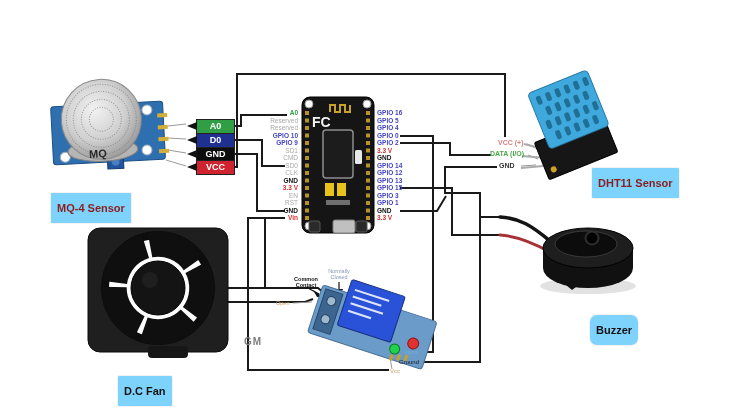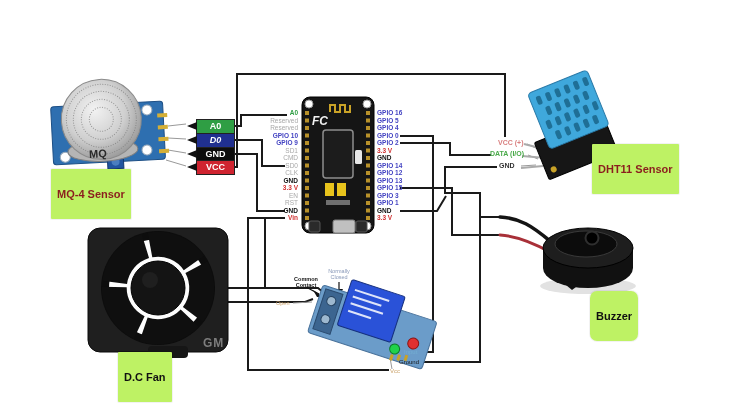--- a/index.html
+++ b/index.html
@@ -1,22 +1,22 @@
 <!DOCTYPE html>
 <html><head>
 <meta charset="utf-8">
 <style>
   html,body{margin:0;padding:0;background:#fff;}
   #stage{position:relative;width:746px;height:419px;background:#ffffff;overflow:hidden;
          font-family:"Liberation Sans", sans-serif;}
   #wires{position:absolute;left:0;top:0;z-index:1;}
   .abs{position:absolute;z-index:3;}
-  .ylabel{background:#bef264;font-weight:bold;font-size:11px;color:#111;
-          padding:19px 6px;display:inline-block;white-space:nowrap;border-radius:1px;
-          box-shadow:0 0 0 1px rgba(0,0,0,0.05);}
+  .ylabel{background:#7dd3fc;font-weight:bold;font-size:11px;color:#111;
+          padding:9px 6px;display:inline-block;white-space:nowrap;border-radius:1px;
+          box-shadow:0 0 0 1px rgba(0,0,0,0.05);margin-top:24px;}
   .ylabel.red{color:#8b1e1e;}
   
   .pincol{position:absolute;z-index:3;font-size:6.5px;line-height:7.5px;white-space:nowrap;}
   .pincol.left{text-align:right;width:58px;}
   .pincol span{display:block;}
   .pc-green{color:#2f9e44;font-weight:bold;}
   .pc-gray{color:#a8a8a8;}
   .pc-blue{color:#4343c2;font-weight:bold;}
   .pc-black{color:#0d0d0d;font-weight:bold;}
   .pc-red{color:#d03030;font-weight:bold;}
@@ -26,22 +26,22 @@
   .chip::before{content:"";position:absolute;left:-10px;top:2px;width:0;height:0;
         border:4.5px solid transparent;border-right:10px solid #111;border-left:0;}
   .chip.a0{background:#2f9e44;}
   .chip.d0{background:#203090;}
   .chip.gnd{background:#0d0d0d;}
   .chip.vcc{background:#cf2430;}
   
   .tiny{position:absolute;z-index:3;font-size:5.5px;line-height:6px;white-space:nowrap;}
   .tiny.center{text-align:center;white-space:normal;}
   .dhtpin{position:absolute;z-index:3;font-size:7px;font-weight:bold;white-space:nowrap;}
-  .logo-gm{position:absolute;z-index:3;color:#7d7d7d;font-weight:bold;font-size:12px;letter-spacing:1px;}
-  .fcc{position:absolute;z-index:3;color:#f2f2f2;font-weight:bold;font-style:italic;font-size:12px;}
+  .logo-gm{position:absolute;z-index:3;color:#7d7d7d;font-weight:bold;font-size:10px;letter-spacing:1px;margin-left:41px;}
+  .fcc{position:absolute;z-index:3;color:#f2f2f2;font-weight:bold;font-size:14px;}
 </style>
 </head>
 <body>
 
 <div id="stage">
 
   <svg id="wires" width="746" height="419" viewBox="0 0 746 419">
 
     <defs>
       <radialGradient id="domeGrad" cx="42%" cy="38%" r="70%">
@@ -252,21 +252,21 @@
       <circle cx="416" cy="330" r="5.5" fill="#e03030" stroke="#8a1515"></circle>
       <g fill="#c9a227">
         <rect x="398" y="347" width="3" height="6"></rect>
           <rect x="405" y="345" width="3" height="6"></rect>
         <rect x="412" y="343" width="3" height="6"></rect>
       </g>
     </g>
   </svg>
 
   <div class="chip a0" style="left:196px;top:119px;">A0</div>
-  <div class="chip d0" style="left:196px;top:133px;font-style:italic;">D0</div>
+  <div class="chip d0" style="left:196px;top:133px;">D0</div>
   <div class="chip gnd" style="left:196px;top:147px;">GND</div>
   <div class="chip vcc" style="left:196px;top:160px;">VCC</div>
 
   <div class="pincol left" style="left:240px;top:109px;">
     <span class="pc-green">A0</span>
     <span class="pc-gray">Reserved</span>
     <span class="pc-gray">Reserved</span>
     <span class="pc-blue">GPIO 10</span>
     <span class="pc-blue">GPIO 9</span>
     <span class="pc-gray">SD1</span>

